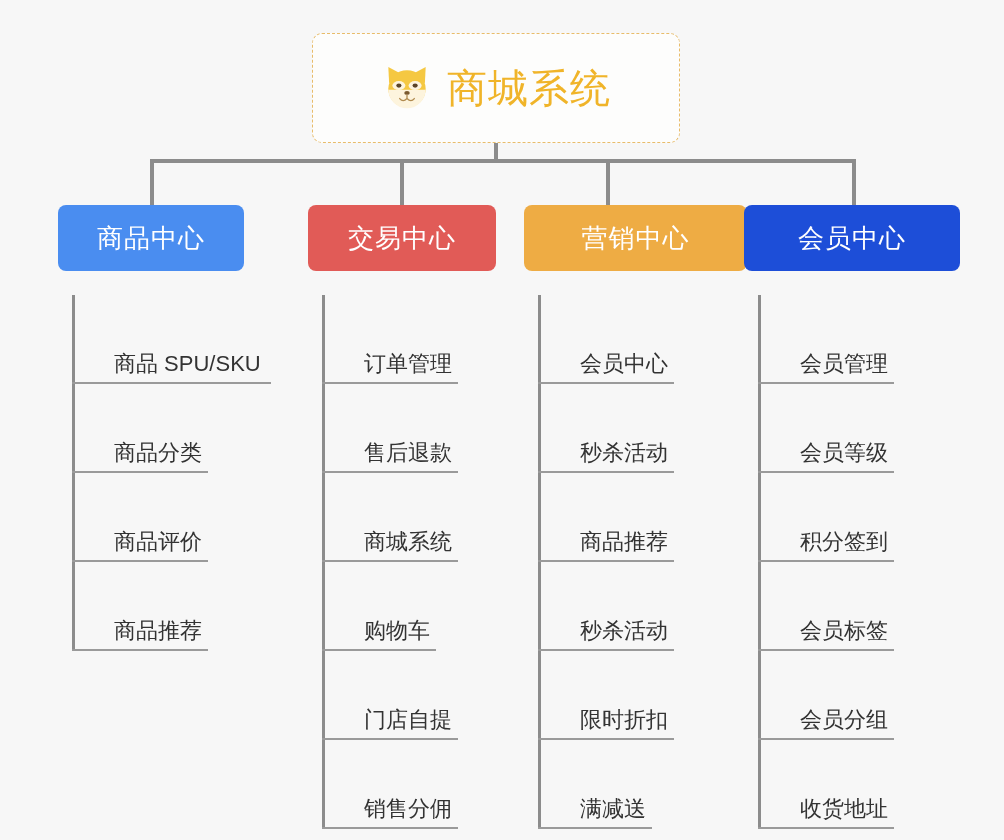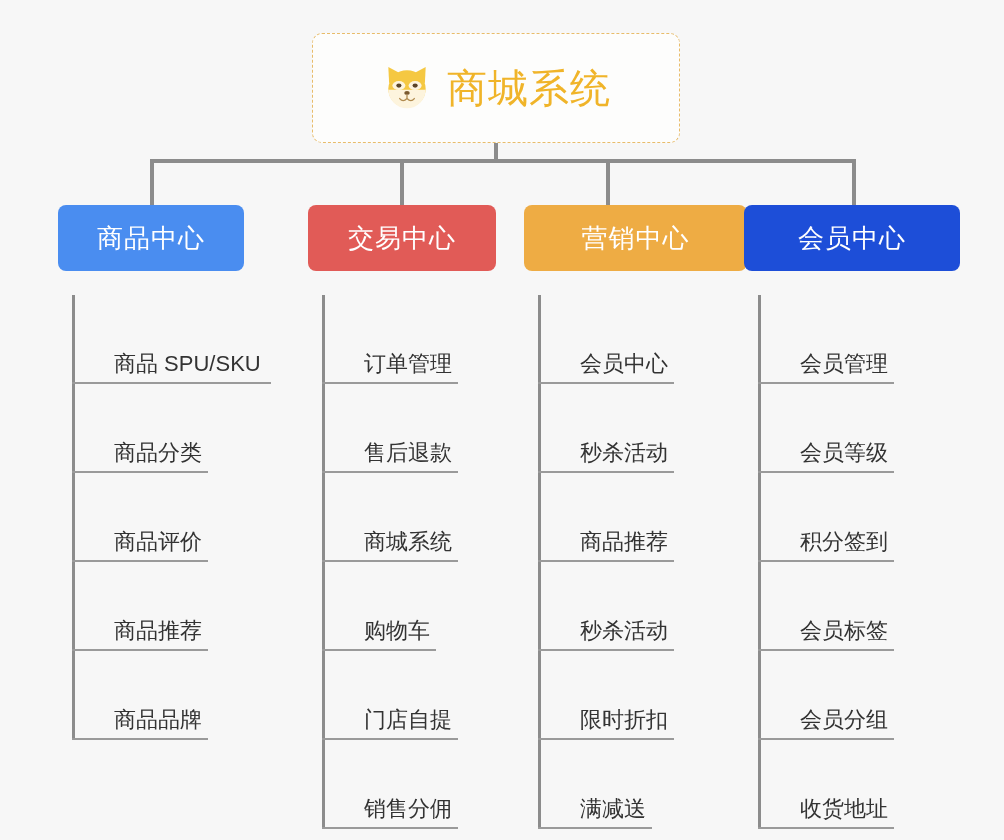--- a/index.html
+++ b/index.html
@@ -169,23 +169,20 @@
         </div>
       <div class="leaf">
           <span class="leaf-label">商品分类</span>
         </div>
       <div class="leaf">
           <span class="leaf-label">商品评价</span>
         </div>
       <div class="leaf">
           <span class="leaf-label">商品推荐</span>
         </div>
-      <div class="leaf">
-          <span class="leaf-label">商品品牌</span>
-        </div>
     </div>
   </div>
 
   <div class="branch branch-2">
     <div class="branch-header">
       <span>交易中心</span>
     </div>
     <div class="leaf-list">
       <div class="spine"></div>
       <div class="leaf">

